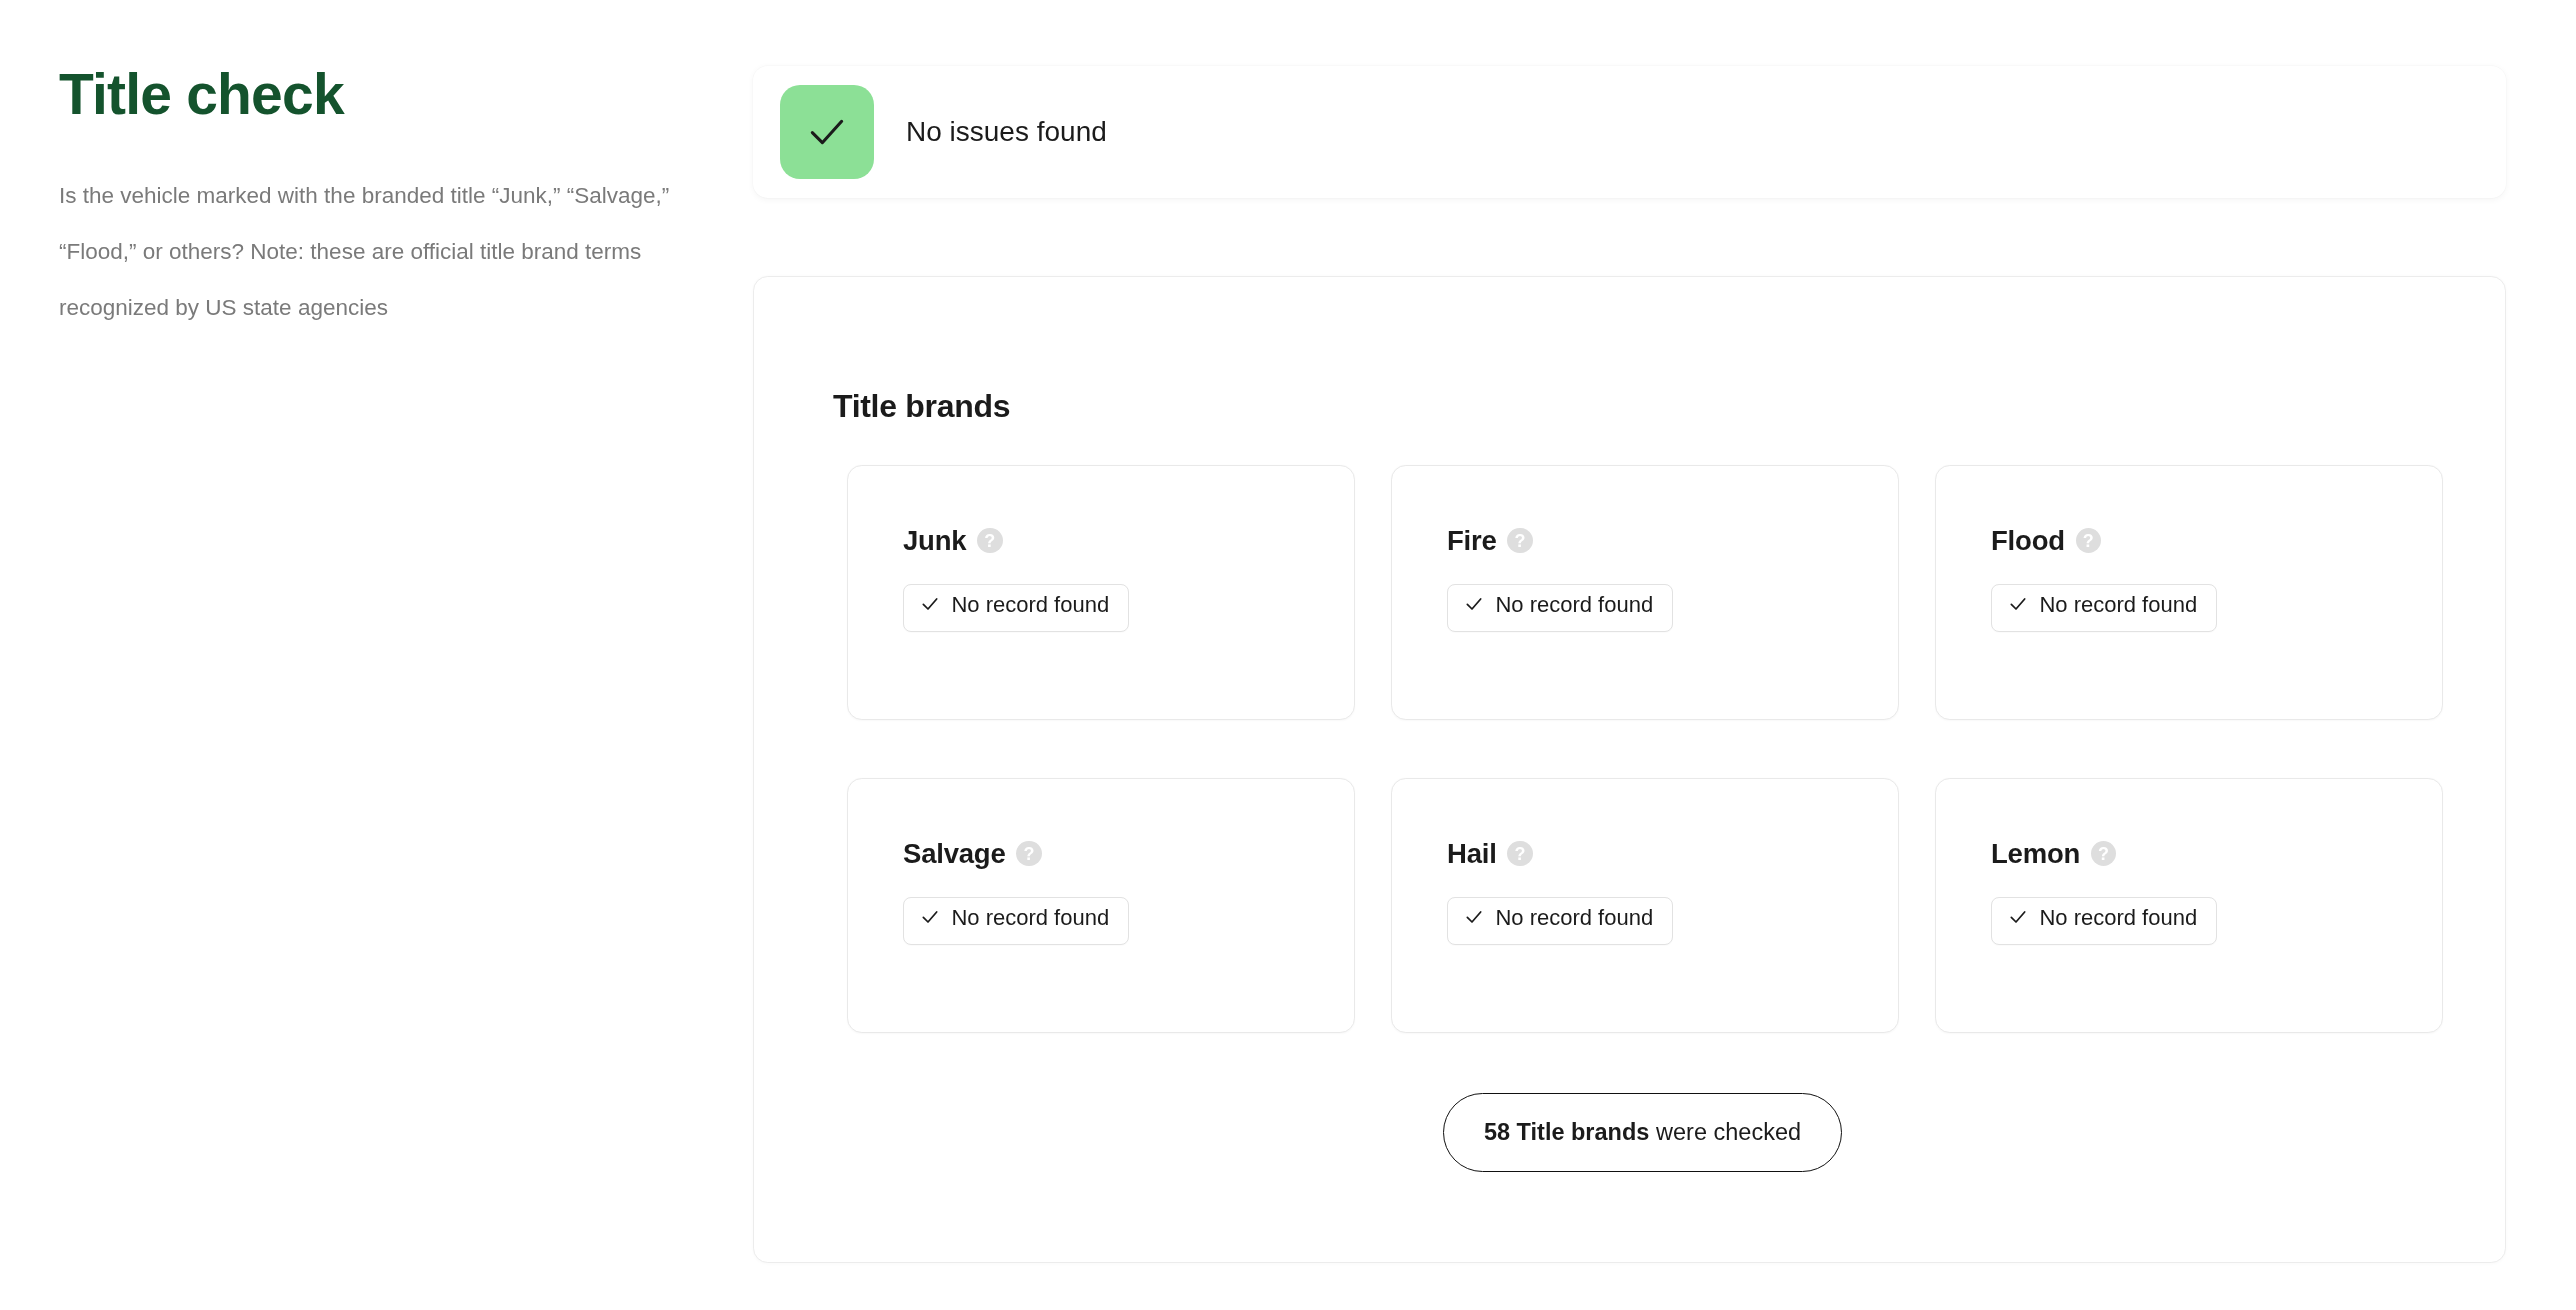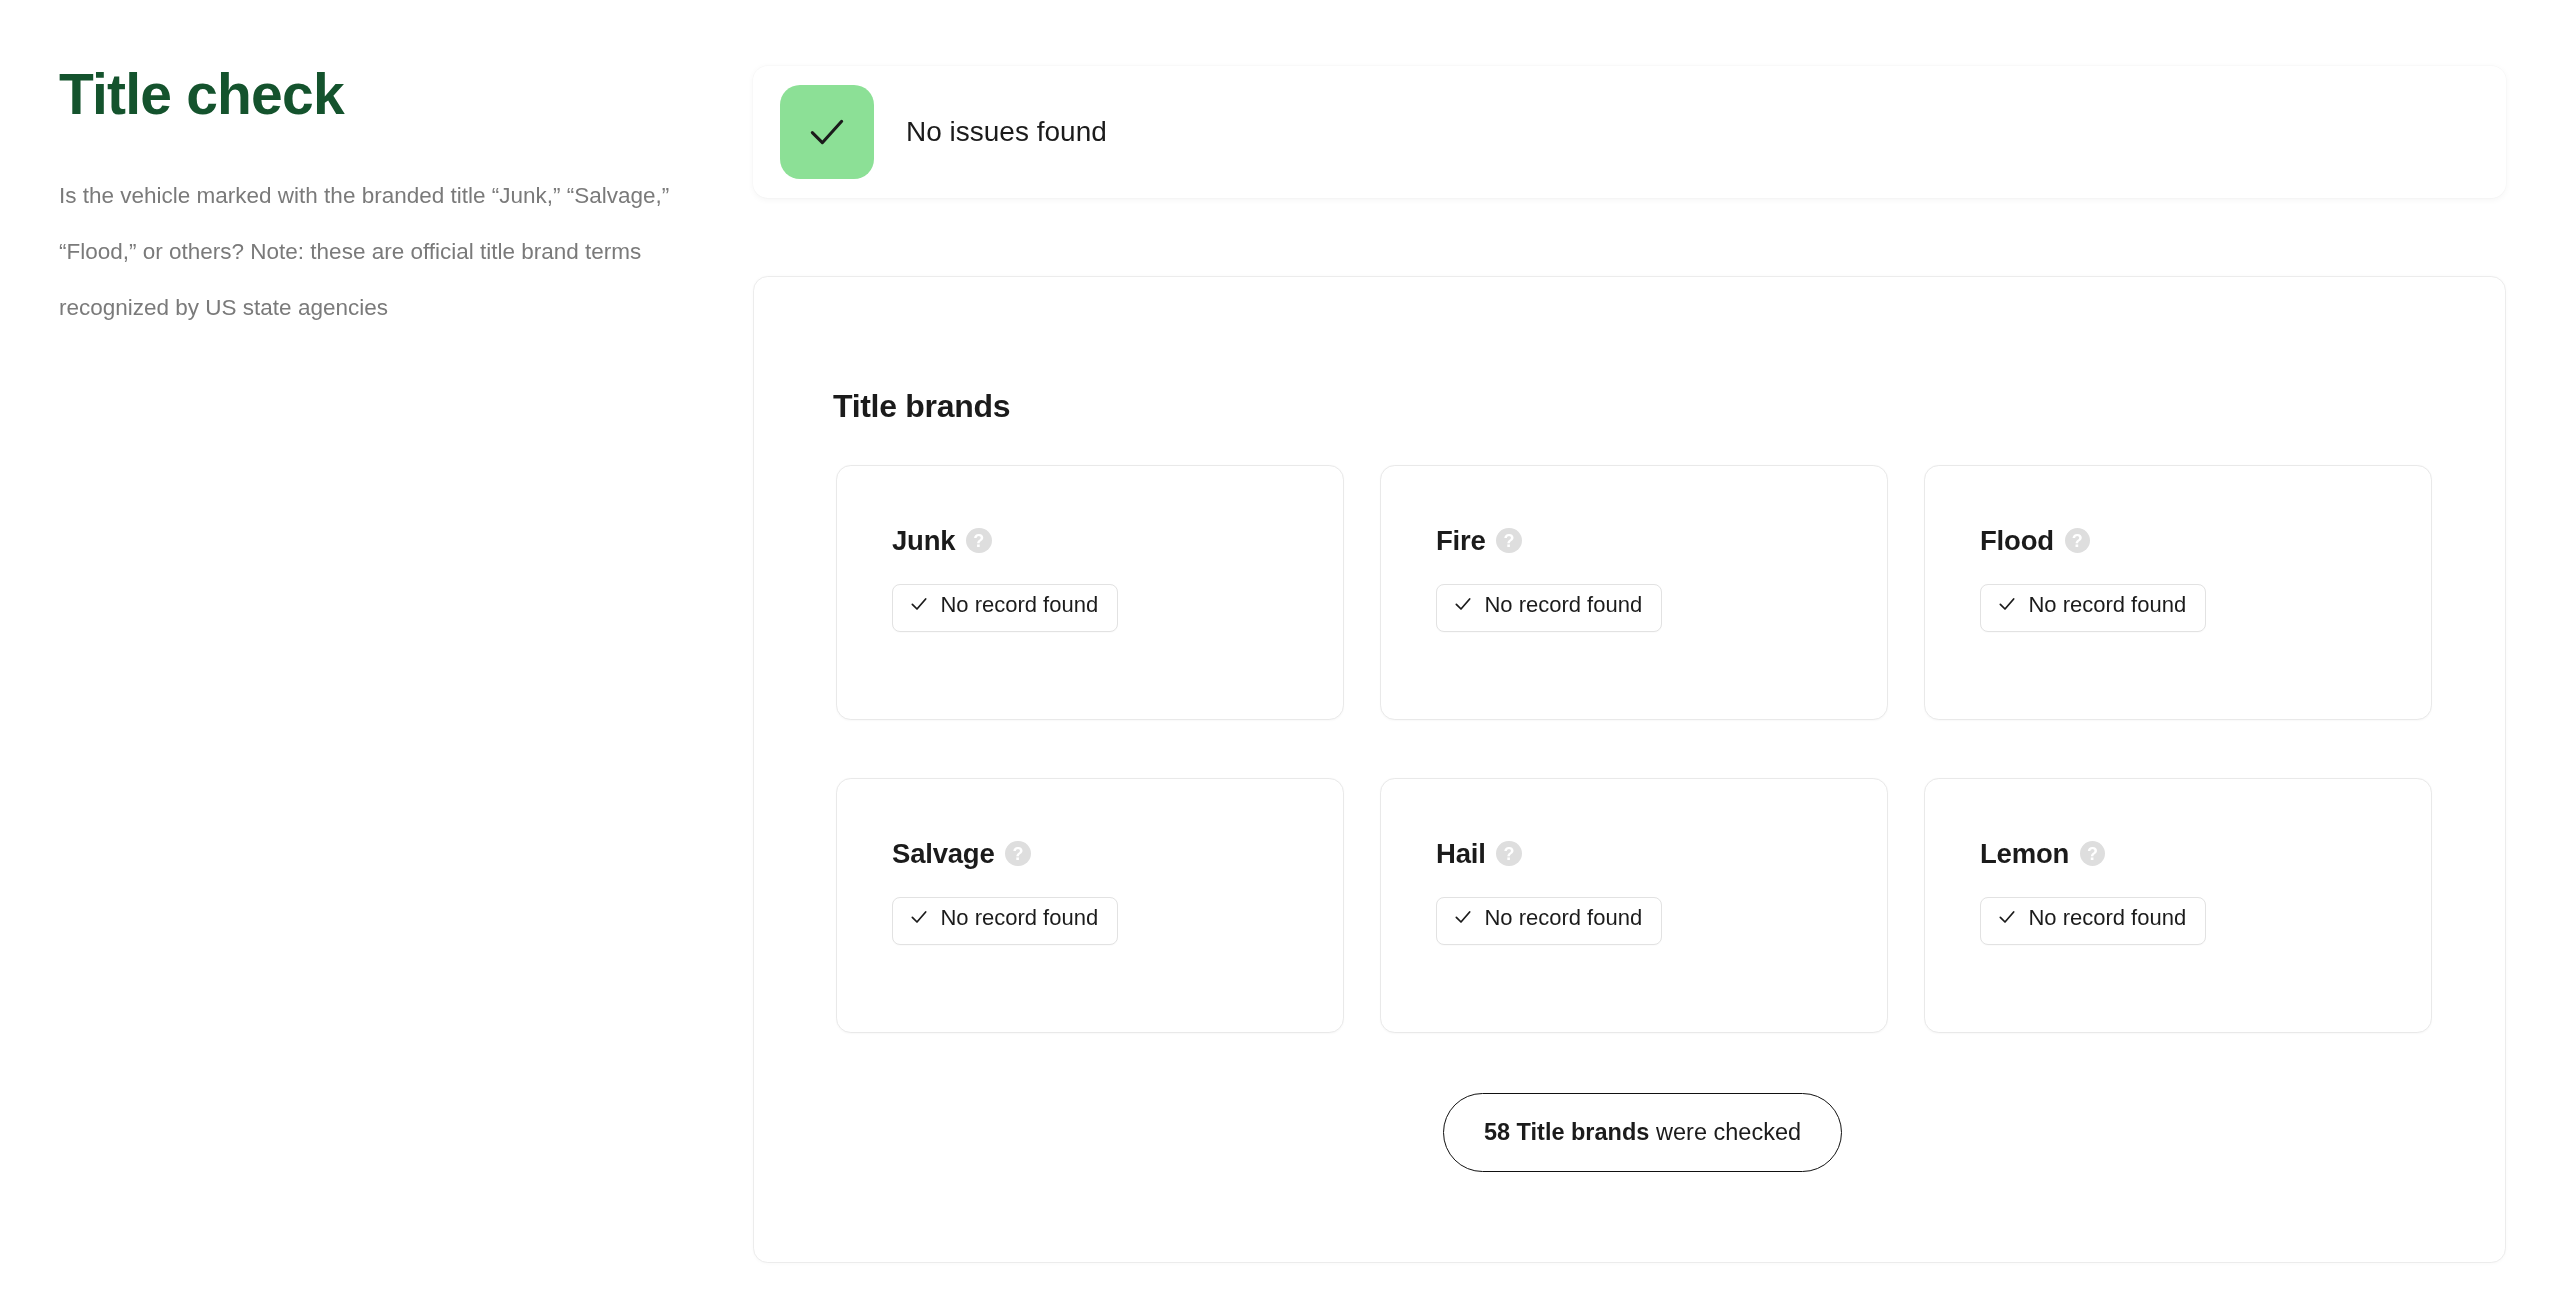--- a/index.html
+++ b/index.html
@@ -109,21 +109,21 @@
     font-weight: bold;
     color: #1b1b1b;
     letter-spacing: -0.3px;
     line-height: 1;
     margin-top: 28px;
   }
 
   
   .brand-grid {
     position: absolute;
-    left: 82px;
+    left: 93px;
     top: 188px;
     width: 1597px;
     display: grid;
     grid-template-columns: repeat(3, 508px);
     grid-auto-rows: 255px;
     column-gap: 36px;
     row-gap: 58px;
   }
 
   .brand-card {

